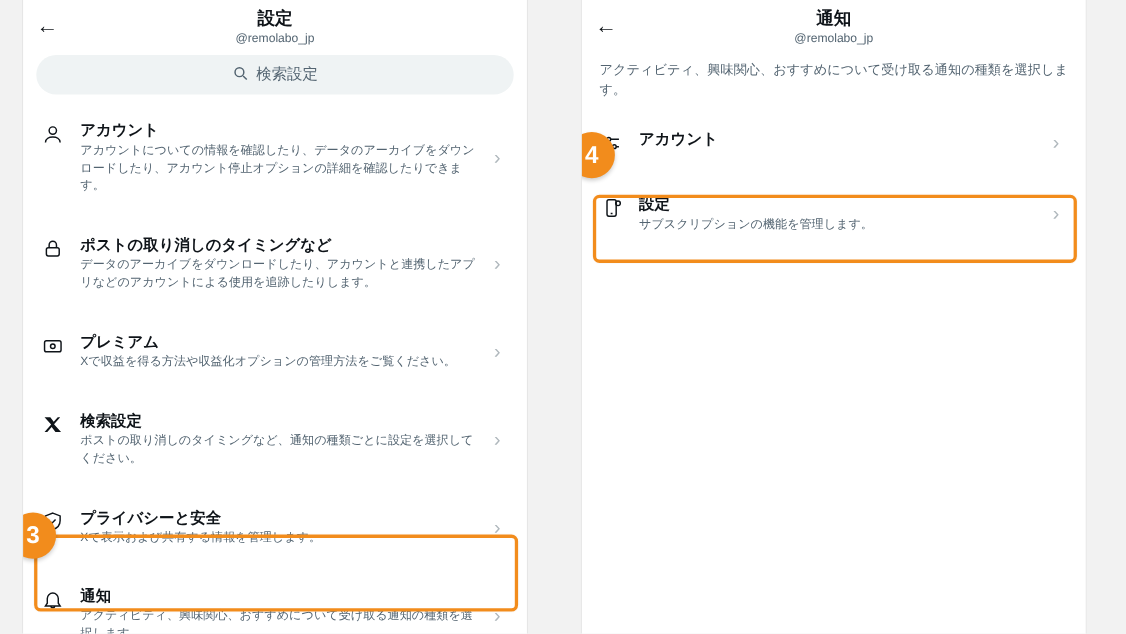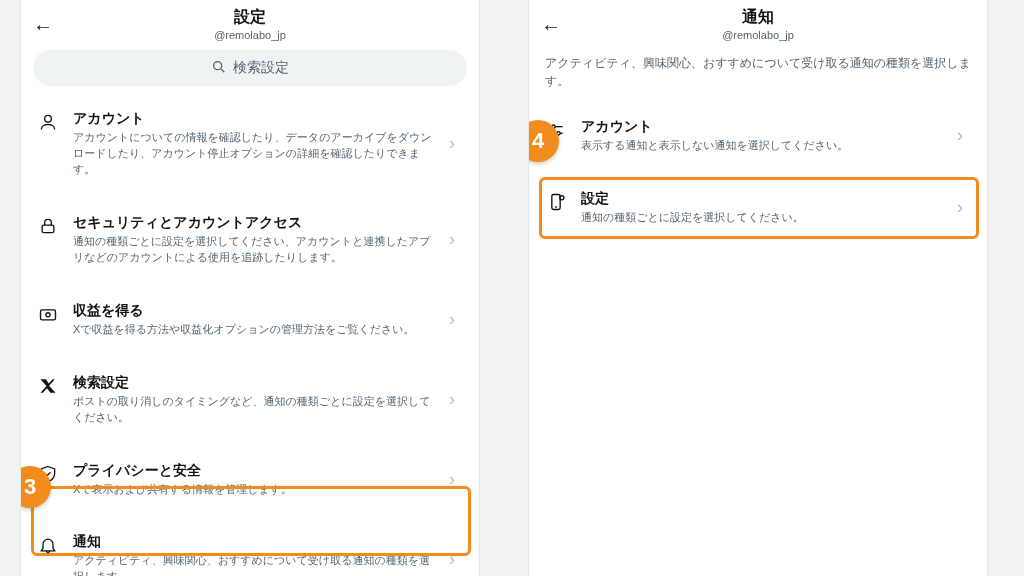--- a/index.html
+++ b/index.html
@@ -176,35 +176,35 @@
     </div>
 
     <div class="row">
       <div class="row-icon">
         <svg viewBox="0 0 24 24">
             <rect x="5" y="11" width="14" height="9" rx="2"></rect>
             <path d="M8 11V8a4 4 0 0 1 8 0v3"></path>
           </svg>
       </div>
       <div class="row-body">
-        <div class="row-title">セキュリティとアカウントアクセス</div>
-        <div class="row-desc">通知の種類ごとに設定を選択してください、アカウントと連携したアプリなどのアカウントによる使用を追跡したりします。</div>
+        <div class="row-title">ポストの取り消しのタイミングなど</div>
+        <div class="row-desc">データのアーカイブをダウンロードしたり、アカウントと連携したアプリなどのアカウントによる使用を追跡したりします。</div>
       </div>
       <div class="row-chevron">›</div>
     </div>
 
     <div class="row">
       <div class="row-icon">
         <svg viewBox="0 0 24 24">
             <rect x="3" y="7" width="18" height="12" rx="2"></rect>
             <circle cx="12" cy="13" r="2.5"></circle>
           </svg>
       </div>
       <div class="row-body">
-        <div class="row-title">収益を得る</div>
+        <div class="row-title">プレミアム</div>
         <div class="row-desc">Xで収益を得る方法や収益化オプションの管理方法をご覧ください。</div>
       </div>
       <div class="row-chevron">›</div>
     </div>
 
     <div class="row">
       <div class="row-icon xlogo">
         <svg viewBox="0 0 24 24">
             <path d="M18 3h3l-7.5 8.6L22 21h-6.8l-4.6-6-5.3 6H2l8-9.1L2 3h7l4.1 5.5L18 3z"></path>
           </svg>
@@ -268,36 +268,35 @@
       <div class="row-icon">
         <svg viewBox="0 0 24 24">
             <line x1="4" y1="8" x2="20" y2="8"></line>
             <circle cx="9" cy="8" r="2" fill="#fff"></circle>
             <line x1="4" y1="16" x2="20" y2="16"></line>
             <circle cx="15" cy="16" r="2" fill="#fff"></circle>
           </svg>
       </div>
       <div class="row-body">
         <div class="row-title">アカウント</div>
-        <div class="row-desc">表示する通知と表示しない通知を選択してください。</div>
       </div>
       <div class="row-chevron">›</div>
     </div>
 
     <div class="row">
       <div class="row-icon">
         <svg viewBox="0 0 24 24">
             <rect x="7" y="3" width="10" height="18" rx="2"></rect>
             <line x1="11" y1="18" x2="13" y2="18"></line>
             <circle cx="19" cy="7" r="2.5"></circle>
           </svg>
       </div>
       <div class="row-body">
         <div class="row-title">設定</div>
-        <div class="row-desc">通知の種類ごとに設定を選択してください。</div>
+        <div class="row-desc">サブスクリプションの機能を管理します。</div>
       </div>
       <div class="row-chevron">›</div>
     </div>
 
   </div>
 
   <div class="highlight-box" style="left:10px; top:177px; width:440px; height:62px;"></div>
   <div class="callout-badge" style="left:-12px; top:120px;">4</div>
 </div>
 

